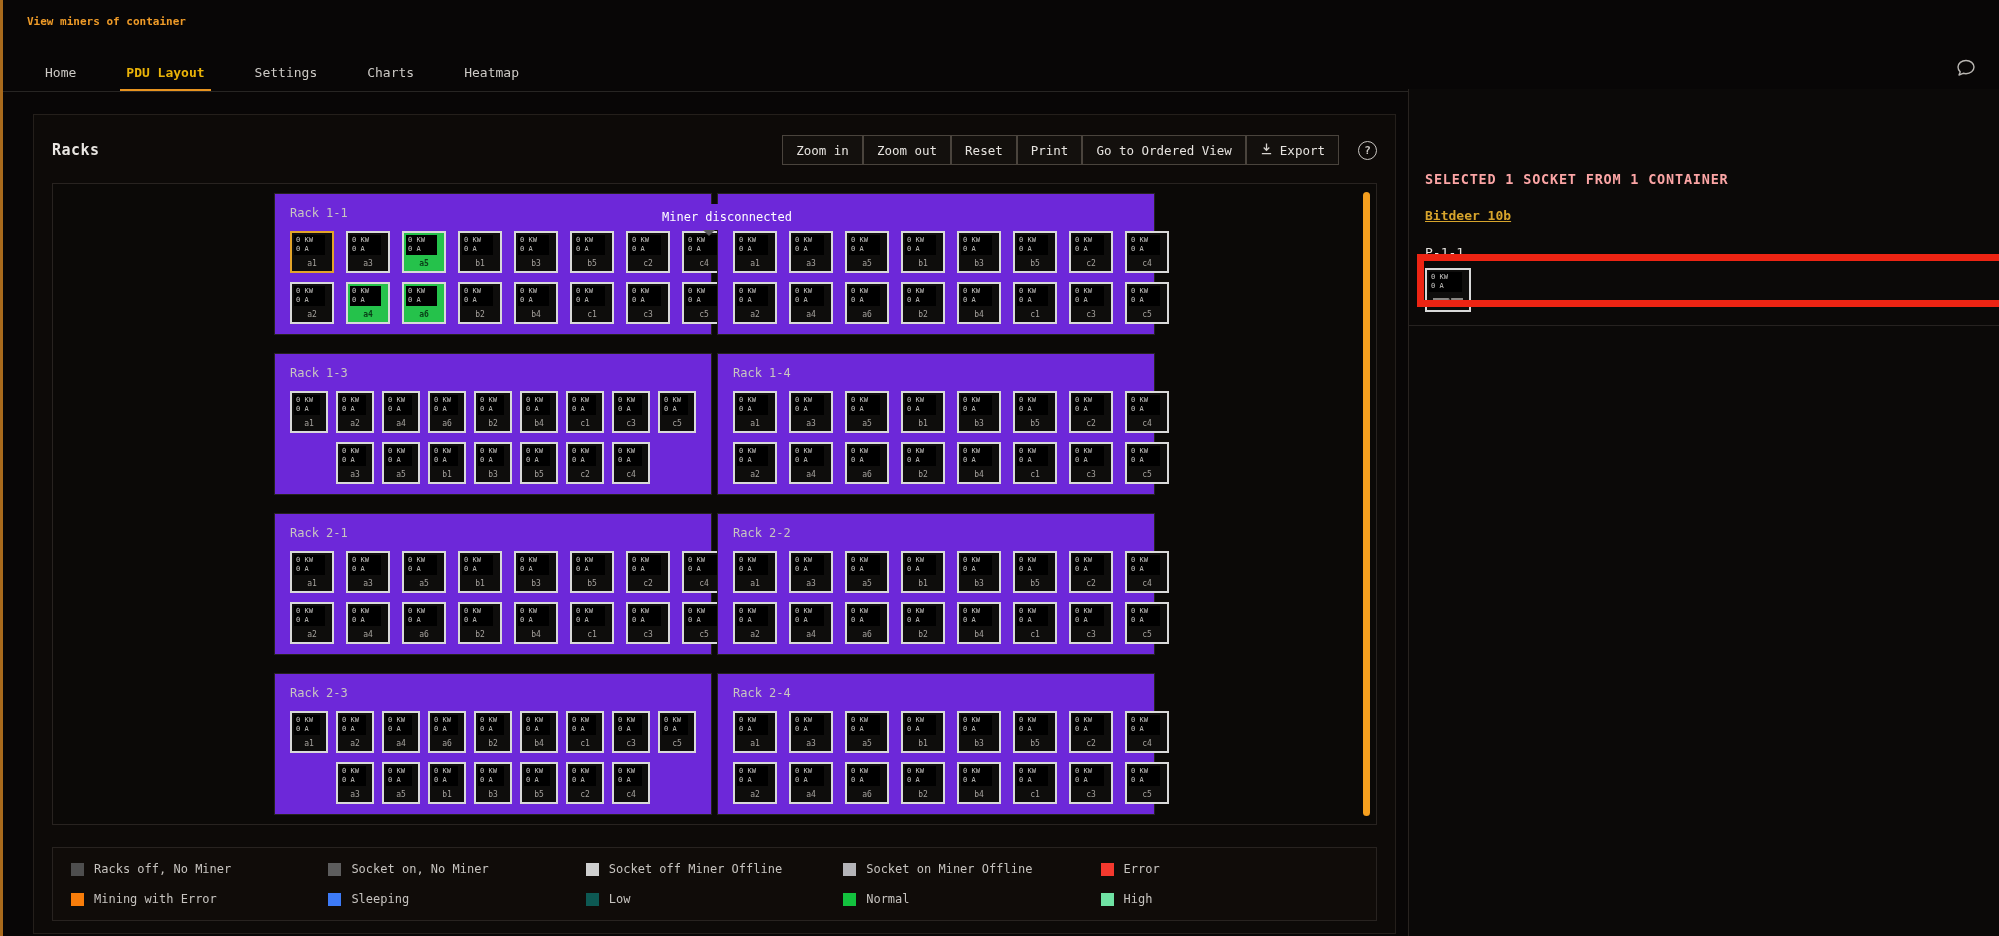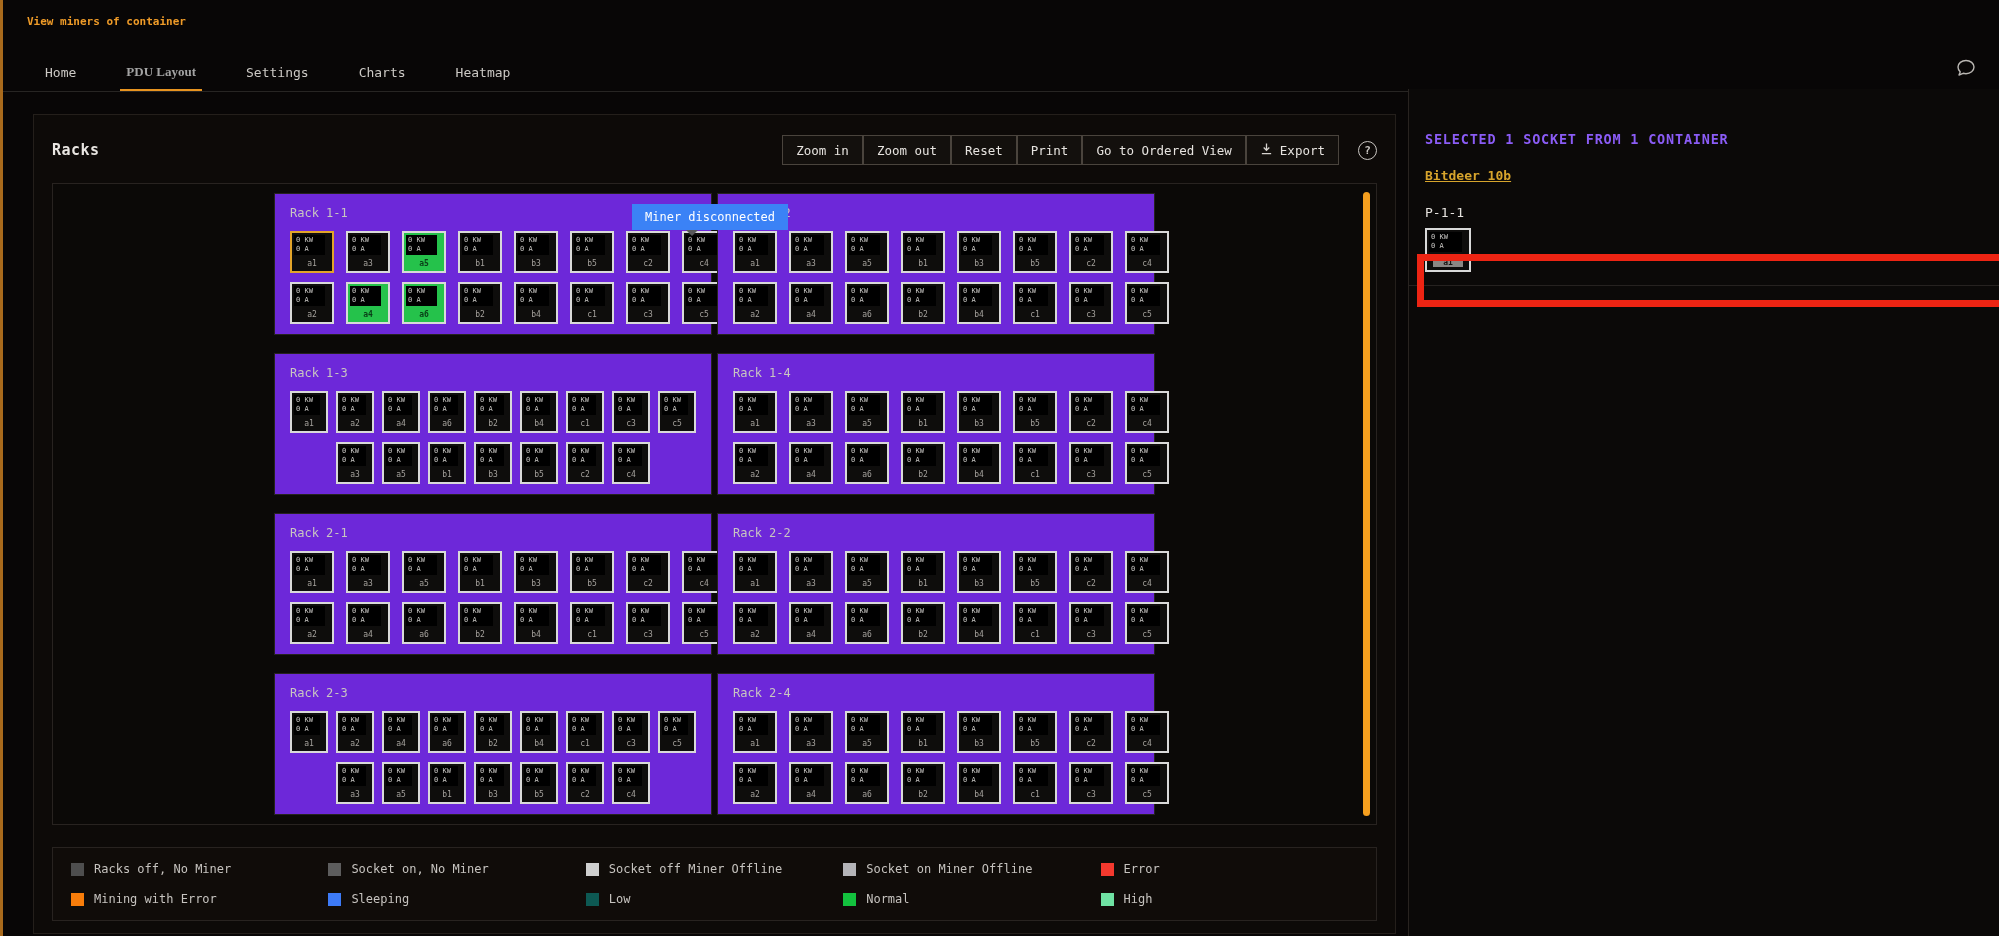--- a/index.html
+++ b/index.html
@@ -13,21 +13,21 @@
   .page-title{color:#ef9b28;font-size:11px;font-weight:700;}
   .tabbar{
     display:flex;align-items:flex-end;gap:38px;
     padding:26px 0 0 36px;border-bottom:1px solid #272523;
     position:relative;height:36px;box-sizing:content-box;
   }
   .tab{
     color:#ccc9c5;font-size:13px;padding:9px 6px;cursor:pointer;
     border-bottom:2px solid transparent;white-space:nowrap;
   }
-  .tab.active{color:#a3a3a3;font-weight:700;border-bottom:2px solid #e89420;font-family:Liberation Serif, serif;}
+  .tab.active{color:#eab308;font-weight:700;border-bottom:2px solid #e89420;}
   .chat-fab{position:absolute;right:22px;top:28px;width:22px;height:22px;}
   .chat-fab svg{display:block;}
 
   
   .main-card{
     position:absolute;left:30px;top:114px;width:1363px;bottom:2px;
     background:#0d0a08;border:1px solid #241f1b;box-sizing:border-box;
   }
   .card-header{
     display:flex;align-items:center;justify-content:space-between;
@@ -81,22 +81,22 @@
   .socket-stats span{display:block;white-space:nowrap;}
   .socket-label{
     margin-top:auto;text-align:center;font-size:8px;color:#a5a29d;
     padding-bottom:1px;
   }
   .socket.normal{background:#25c24b;}
   .socket.normal .socket-label{color:#0a3d17;font-weight:700;}
   .socket.selected{border-color:#e2a42a;}
 
   .tooltip{
-    position:absolute;left:579px;top:20px;z-index:5;
-    background:#3b82f6;color:#fff;font-size:12px;padding:6px 13px;
+    position:absolute;left:596px;top:20px;z-index:5;
+    background:#6d28d9;color:#fff;font-size:12px;padding:6px 13px;
     white-space:nowrap;
   }
   .tooltip::after{
     content:"";position:absolute;left:54px;top:100%;
     border:6px solid transparent;border-top-color:#59595b;
   }
 
   
   .legend{
     margin:22px 18px 0 18px;border:1px solid #282320;background:#100c09;
@@ -106,21 +106,21 @@
   .legend-item{display:flex;align-items:center;gap:10px;}
   .legend-swatch{width:13px;height:13px;flex:0 0 auto;}
   .legend-label{color:#c6c3bf;font-size:12px;white-space:nowrap;}
 
   
   .sidebar{
     position:absolute;left:1405px;top:89px;right:0;bottom:0;
     border-left:1px solid #282320;background:#0b0908;
   }
   .selection-panel{padding:42px 16px 13px 16px;border-bottom:1px solid #262220;}
-  .sel-heading{color:#8b5cf6;font-size:13.5px;font-weight:700;letter-spacing:.8px;margin-bottom:18px;white-space:nowrap;}
+  .sel-heading{color:#fca5a5;font-size:13.5px;font-weight:700;letter-spacing:.8px;margin-bottom:18px;white-space:nowrap;margin-top:40px;}
   .container-link{color:#d7a42c;font-size:13px;font-weight:700;text-decoration:underline;margin-bottom:22px;cursor:pointer;display:inline-block;}
   .socket-id{color:#e5e2de;font-size:13px;margin-bottom:8px;}
   .thumb{
     width:46px;height:44px;border:2px solid #d9d9d9;background:#0e0d0c;
     box-sizing:border-box;display:flex;flex-direction:column;padding:2px;cursor:pointer;
   }
   .thumb .socket-label{background:#8a8784;color:#141210;font-weight:700;margin:auto 4px 1px 4px;padding:0 2px;}
   .register-btn{
     display:block;margin-top:9px;width:482px;height:30px;
     background:#15100b;border:1px solid #463f38;color:#e7e4e0;

